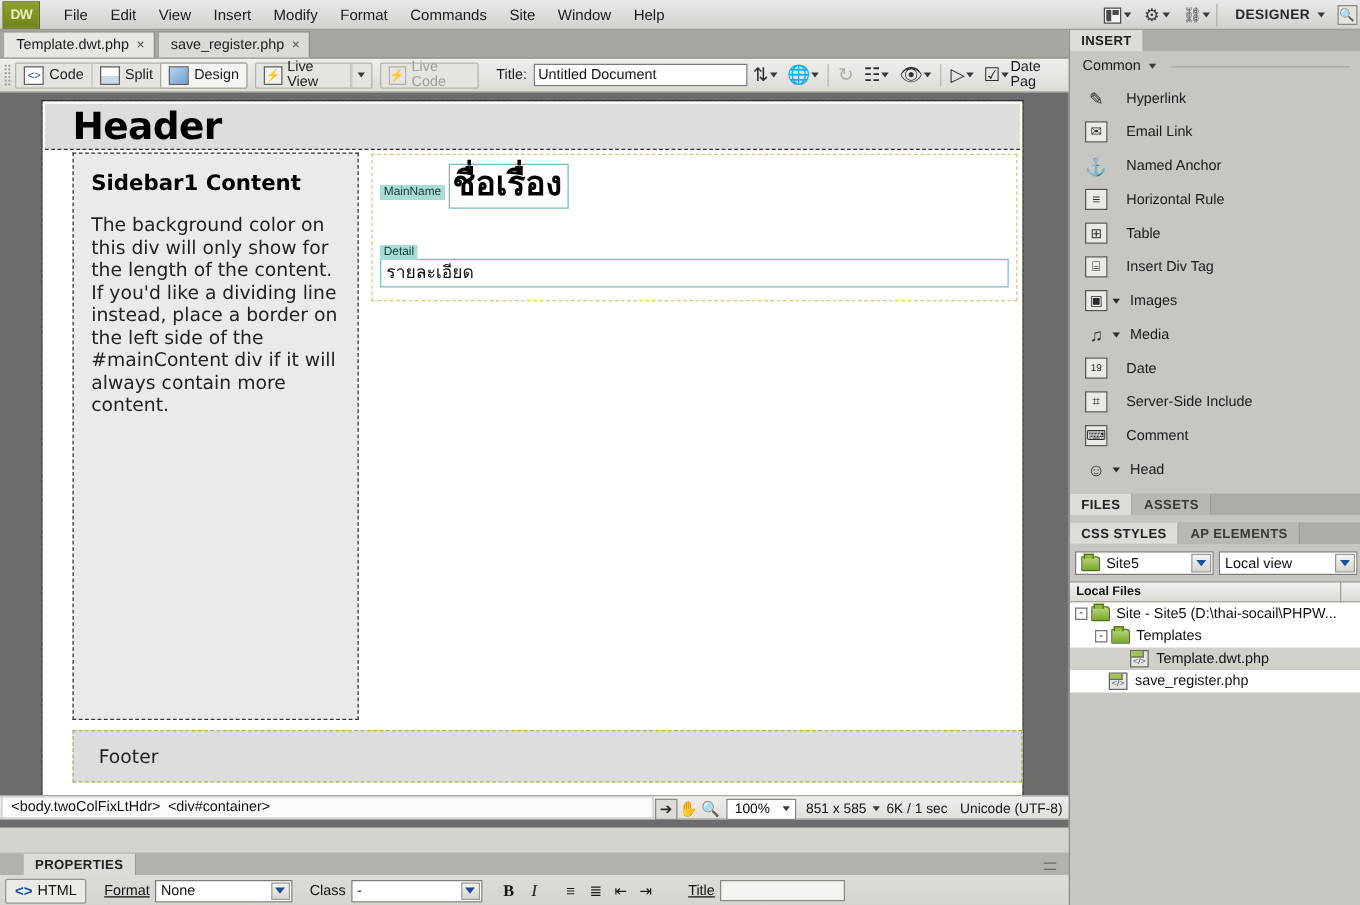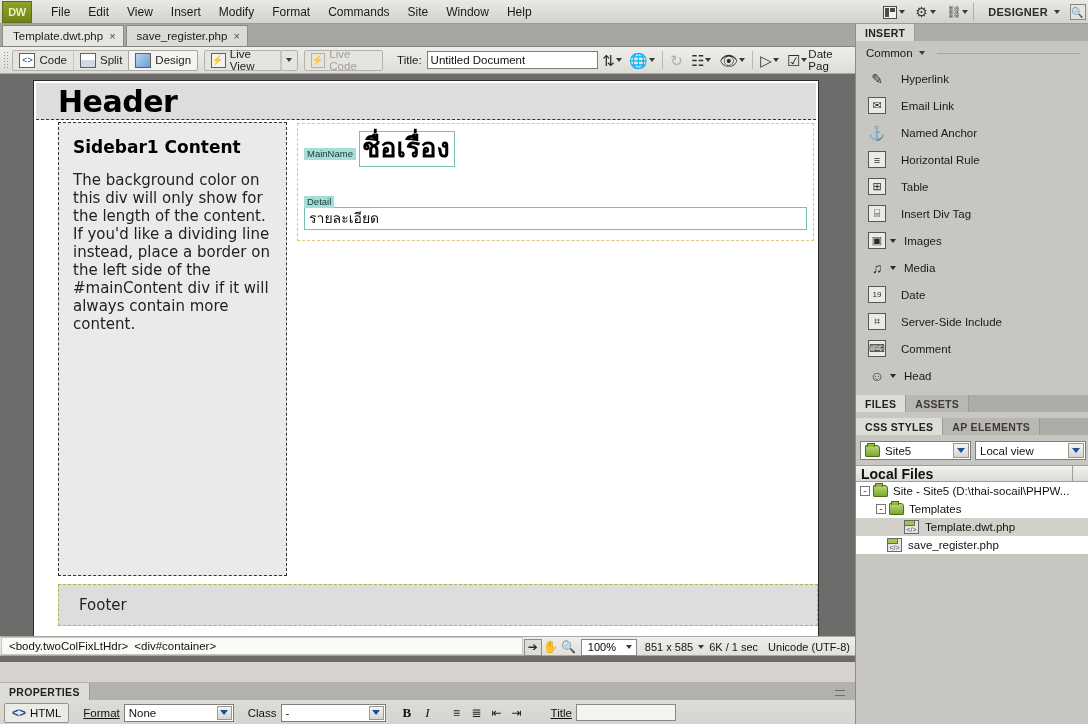--- a/index.html
+++ b/index.html
@@ -249,20 +249,21 @@
     border-top: 1px solid #b4b2ac;
   }
   .props-tabrow {
     height: 17px; display: flex; align-items: stretch; background: #b3b1ac;
   }
   .props-tab {
     padding: 0 9px; display: flex; align-items: center;
     font-size: 10.5px; font-weight: bold; color: #222;
     background: #dedcd7; border-right: 1px solid #9b9993;
     letter-spacing: 0.3px;
+    margin-left: 19px;
   }
   .props-fill { flex: 1; background: #b3b1ac; position: relative; }
   .props-fill::after {
     content: ""; position: absolute; right: 10px; top: 7px; width: 10px; height: 2px;
     border-top: 1px solid #6d6b66; border-bottom: 1px solid #6d6b66; height: 4px;
   }
   .props-body { display: flex; align-items: center; height: 25px; padding: 0 4px; gap: 4px; }
   .htmlbtn {
     display: flex; align-items: center; gap: 4px; padding: 2px 7px;
     border: 1px solid #96948e; background: #eceae5; border-radius: 2px;
@@ -355,21 +356,21 @@
   .folder-ic::before {
     content: ""; position: absolute; left: 1px; top: -3px; width: 6px; height: 3px;
     background: #8fbb3e; border: 1px solid #4e7011; border-bottom: none;
   }
   .localfiles-hdr {
     height: 17px; background: linear-gradient(#f3f2ef,#dcdad5);
     border-top: 1px solid #a09e99; border-bottom: 1px solid #a09e99;
     display: flex; align-items: center;
   }
   .lf-col {
-    font-size: 14px; font-weight: bold; color: #111; padding-left: 5px; flex: 1;
+    font-size: 10px; font-weight: bold; color: #111; padding-left: 5px; flex: 1;
   }
   .lf-col2 { width: 16px; border-left: 1px solid #a09e99; height: 17px; }
   .tree { background: #ffffff; }
   .tree-row {
     display: flex; align-items: center; height: 18px; font-size: 11.5px; color: #111;
   }
   .tree-row.sel { background: #d2d0cb; }
   .exp {
     width: 10px; height: 10px; border: 1px solid #77756f; background: #fff;
     font-size: 9px; line-height: 8px; text-align: center; color: #222; flex: none;

